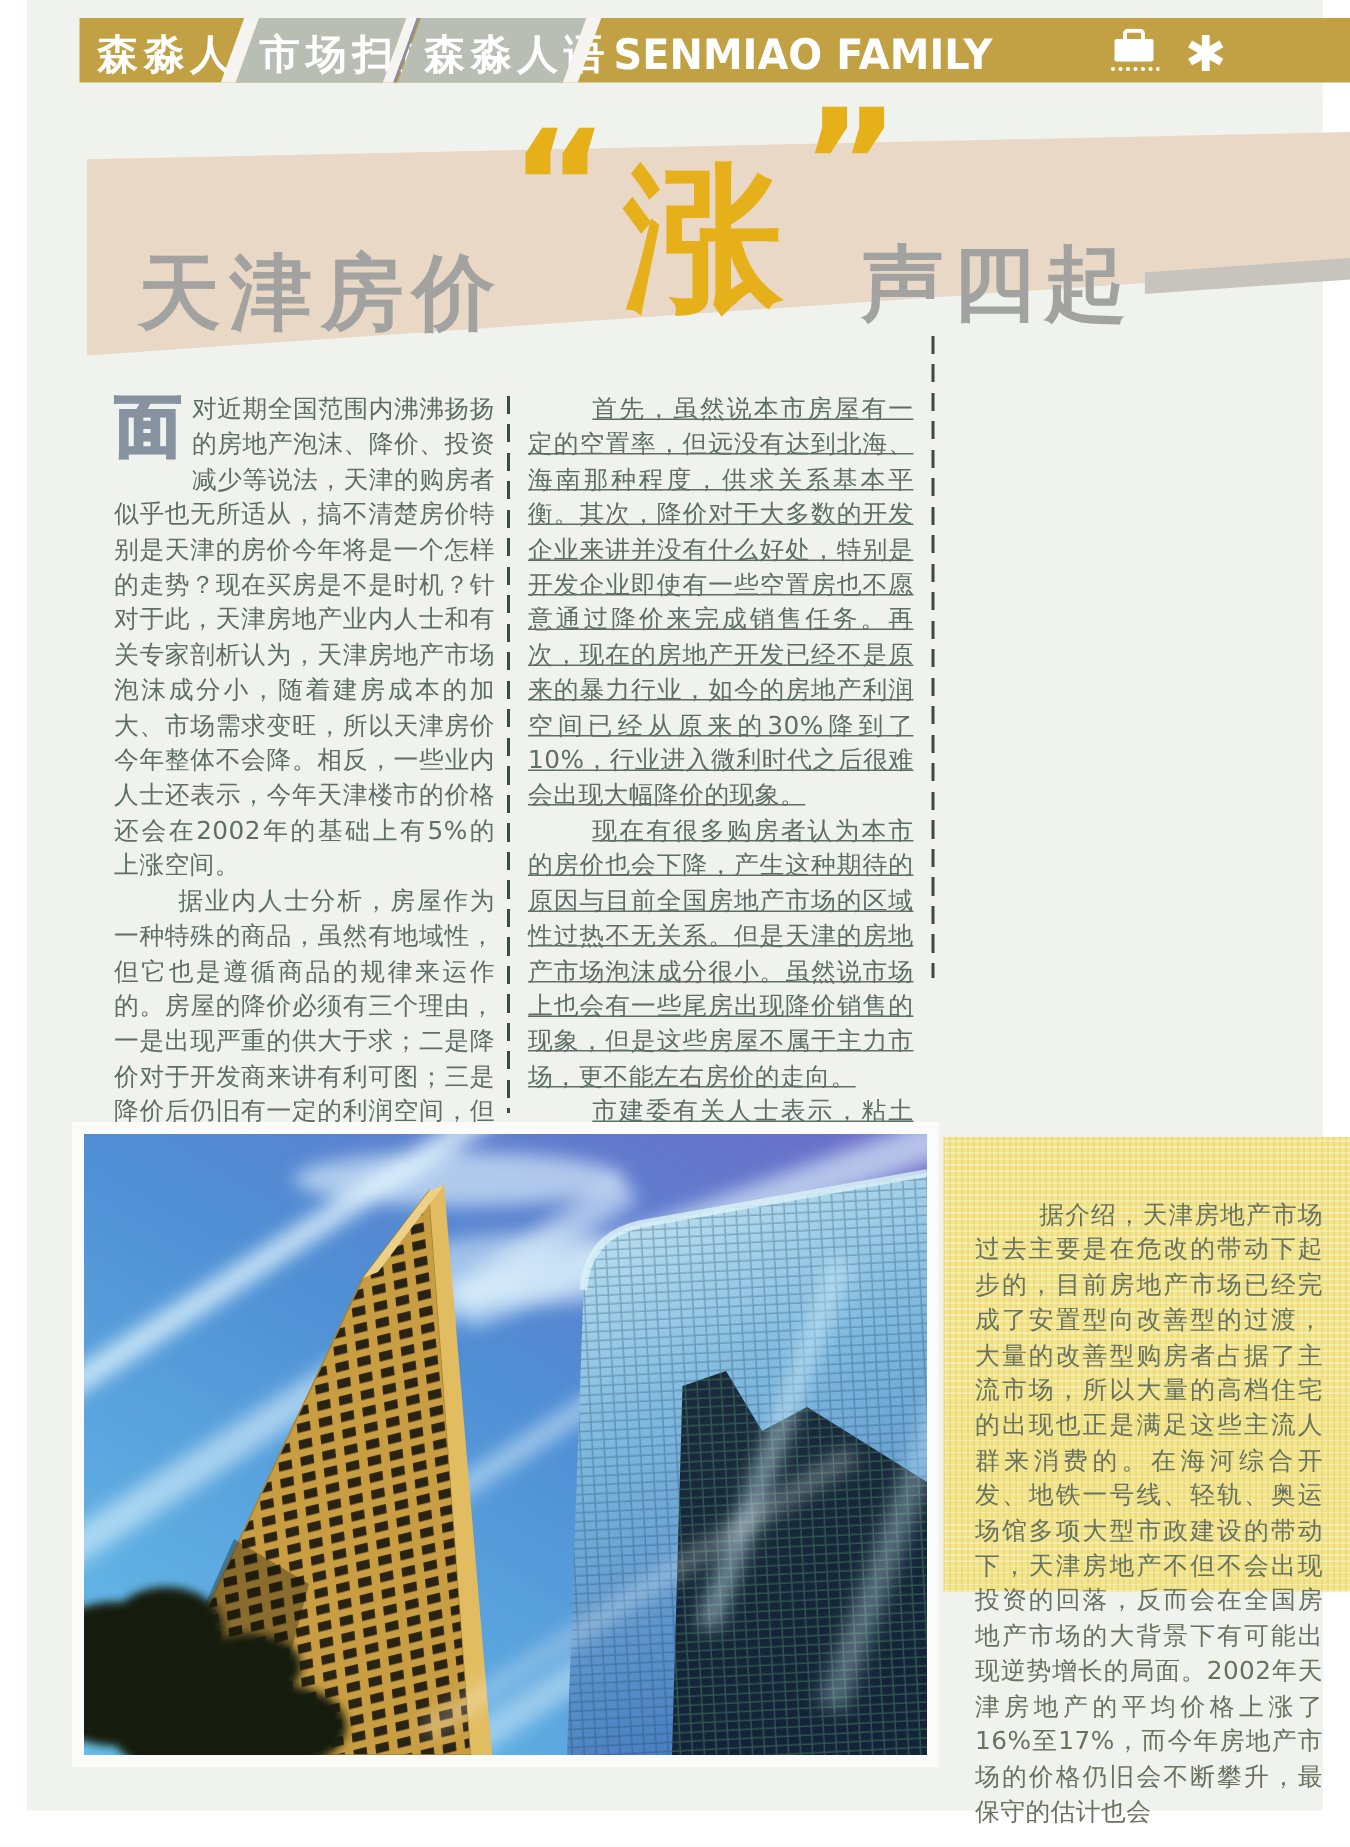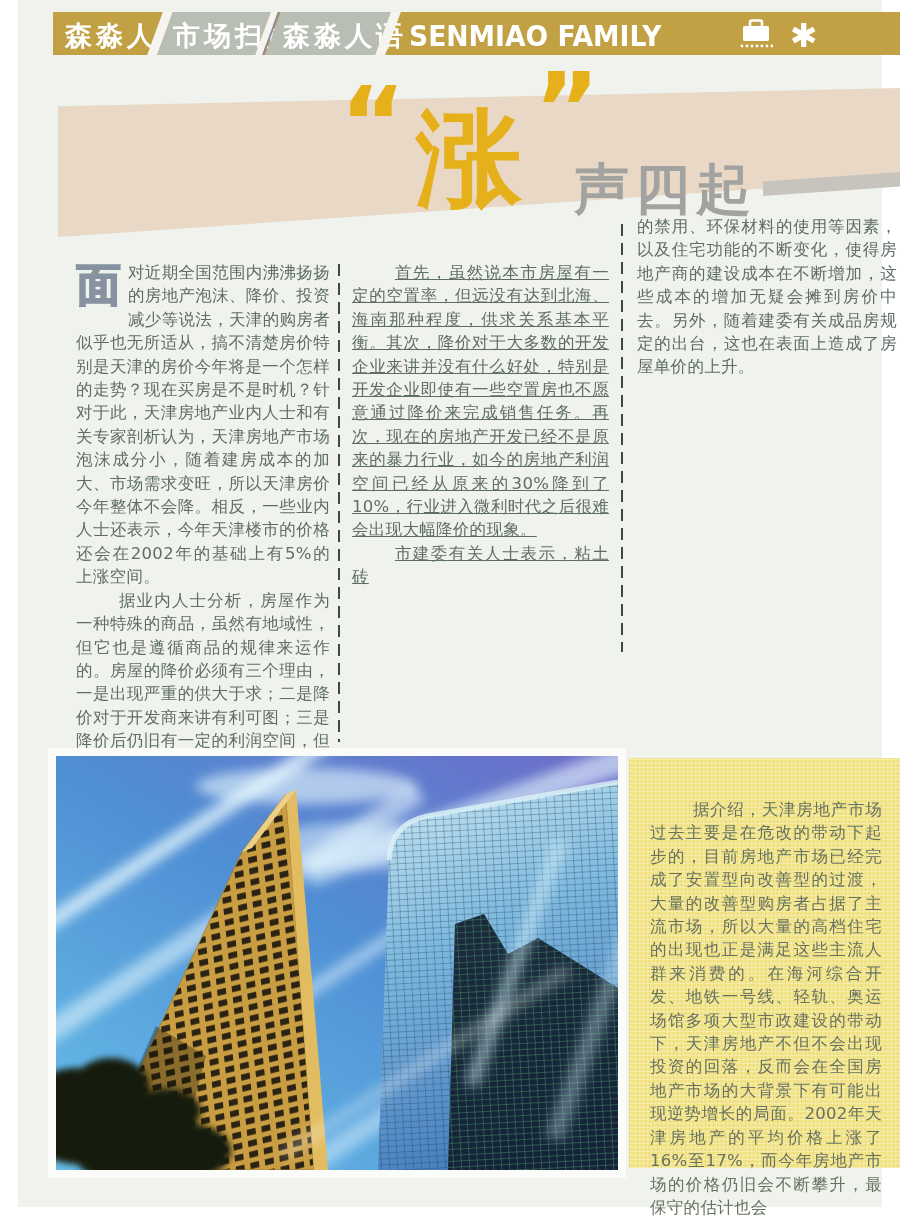--- a/index.html
+++ b/index.html
@@ -35,21 +35,21 @@
   .dropcap{float:left;width:46px;height:46px;margin:1px 6px 0 0;font-size:44px;line-height:46px;
            font-weight:bold;color:#e7ecf2;-webkit-text-stroke:2px #86929f;text-align:center;}
   .vdash{position:absolute;width:2px;
          background:repeating-linear-gradient(#3c4a45 0 12px,transparent 12px 19px);}
 
   
   .photo-frame{position:absolute;left:30px;top:748px;width:578px;height:430px;background:#fbfbfa;}
   .photo-frame svg{position:absolute;left:8px;top:8px;}
 
   
-  .ybox{position:absolute;left:611px;top:758px;width:271px;height:410px;background:#f3e58b;
+  .ybox{position:absolute;left:611px;top:758px;width:271px;height:303px;background:#f3e58b;
         background-image:
           repeating-linear-gradient(0deg, rgba(255,255,255,.30) 0 1px, transparent 1px 4px),
           repeating-linear-gradient(90deg, rgba(217,198,98,.35) 0 1px, transparent 1px 4px);
         box-sizing:border-box;padding:40px 18px 0 21px;}
   .ybox p{margin:0;font-size:16.5px;line-height:23.4px;color:#67725f;text-align:justify;
           text-justify:inter-character;text-indent:2.6em;letter-spacing:0.3px;}
 </style>
 </head>
 <body>
 
@@ -85,41 +85,42 @@
           <circle cx="33" cy="27" r="1.4"></circle>
         </g>
       </svg>
     </span>
     <span class="asterisk" style="left:737px;">✱</span>
   </div>
 
   <div class="banner"></div>
   <div class="banner-wedge"></div>
 
+  <span class="t-gray" style="left:74px;top:168px;">天津房价</span>
   <span class="t-gold" style="left:322px;top:74px;font-size:100px;">“</span>
   <span class="t-gold" style="left:398px;top:106px;font-size:106px;">涨</span>
   <span class="t-gold" style="left:516px;top:60px;font-size:100px;">”</span>
   <span class="t-gray" style="left:556px;top:162px;">声四起</span>
 
   <div class="col" style="left:58px;top:261px;width:254px;">
     <p><span class="dropcap">面</span><span>对近期全国范围内沸沸扬扬的房地产泡沫、降价、投资减少等说法，天津的购房者似乎也无所适从，搞不清楚房价特别是天津的房价今年将是一个怎样的走势？现在买房是不是时机？针对于此，天津房地产业内人士和有关专家剖析认为，天津房地产市场泡沫成分小，随着建房成本的加大、市场需求变旺，所以天津房价今年整体不会降。相反，一些业内人士还表示，今年天津楼市的价格还会在2002年的基础上有5%的上涨空间。</span></p>
     <p class="ind">据业内人士分析，房屋作为一种特殊的商品，虽然有地域性，但它也是遵循商品的规律来运作的。房屋的降价必须有三个理由，一是出现严重的供大于求；二是降价对于开发商来讲有利可图；三是降价后仍旧有一定的利润空间，但现在看来这三者都不具备。</p>
   </div>
 
   <div class="vdash" style="left:320px;top:264px;height:478px;"></div>
 
   <div class="col" style="left:334px;top:261px;width:257px;text-decoration:underline;">
     <p class="ind">首先，虽然说本市房屋有一定的空置率，但远没有达到北海、海南那种程度，供求关系基本平衡。其次，降价对于大多数的开发企业来讲并没有什么好处，特别是开发企业即使有一些空置房也不愿意通过降价来完成销售任务。再次，现在的房地产开发已经不是原来的暴力行业，如今的房地产利润空间已经从原来的30%降到了10%，行业进入微利时代之后很难会出现大幅降价的现象。</p>
+    <p class="ind">现在有很多购房者认为本市的房价也会下降，产生这种期待的原因与目前全国房地产市场的区域性过热不无关系。但是天津的房地产市场泡沫成分很小。虽然说市场上也会有一些尾房出现降价销售的现象，但是这些房屋不属于主力市场，更不能左右房价的走向。</p>
     <p class="ind">市建委有关人士表示，粘土砖</p>
   </div>
 
   <div class="vdash" style="left:603px;top:224px;height:428px;"></div>
 
   <div class="col" style="left:619px;top:215px;width:260px;">
-    <p>的禁用、环保材料的使用等因素，以及住宅功能的不断变化，使得房地产商的建设成本在不断增加，这些成本的增加无疑会摊到房价中去。另外，随着建委有关成品房规定的出台，这也在表面上造成了房屋单价的上升。</p>
   </div>
 
   <div class="photo-frame">
     <svg width="562" height="414" viewBox="0 0 562 414">
       <defs>
         <linearGradient id="gSky" x1="0.9" y1="0" x2="0.1" y2="1">
           <stop offset="0" stop-color="#6b6fc9"></stop>
           <stop offset="0.45" stop-color="#4f8fd4"></stop>
           <stop offset="1" stop-color="#66bce8"></stop>
         </linearGradient>

